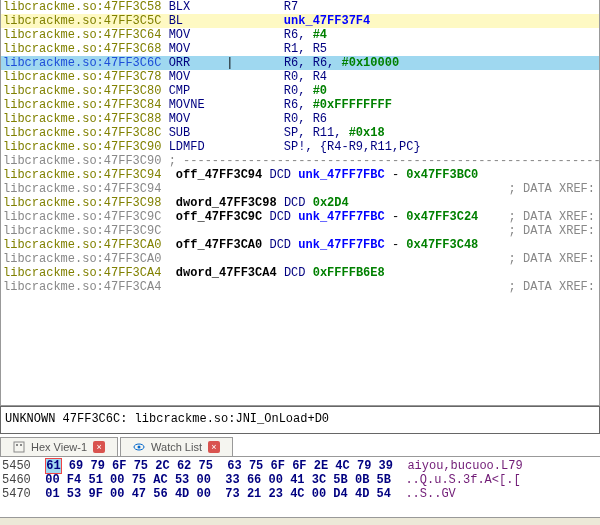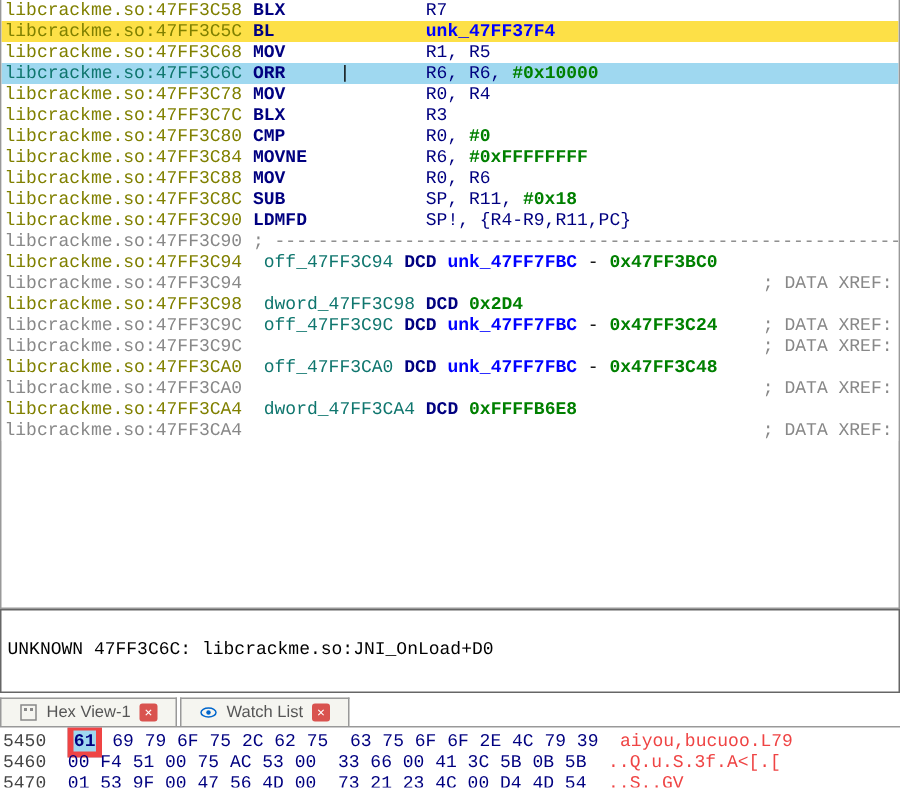--- a/index.html
+++ b/index.html
@@ -1,54 +1,54 @@
 <!DOCTYPE html>
 <html><head>
 <meta charset="utf-8">
 <style>
 html,body{margin:0;padding:0;font-family:"Courier New",monospace;font-size:12px;background:#fff;overflow:hidden;width:600px;height:525px}
 .disasm{border:1px solid #999;border-top:none;height:405px;overflow:hidden;background:#fff}
 .line{white-space:pre;height:14px;line-height:14px;padding-left:2px}
 .addr{color:#808000}
-.addr-green{color:#0f766e}
+.addr-green{color:#1d4ed8}
 .addr-gray{color:#888}
-.mnemonic{color:#000080;font-weight:bold}
+.mnemonic{color:#000080;font-weight:normal}
 .reg{color:#000080;font-weight:normal}
 .num-green{color:#008000;font-weight:bold}
-.imm-red{color:#0f766e;font-weight:normal}
+.imm-red{color:#000000;font-weight:bold}
 .sym-blue{color:#0000ff;font-weight:bold}
 .comment{color:#888}
 .plain{color:#000}
-.bg-red{background:#fde047}
+.bg-red{background:#fef9c3}
 .bg-cyan{background:#9fd8f0}
 .bg-white{background:#fff}
-.status{border:1px solid #666;height:18px;line-height:16px;padding:18px 4px;font-family:"Courier New",monospace;color:#000}
+.status{border:1px solid #666;height:18px;line-height:16px;padding:4px 4px;font-family:"Courier New",monospace;color:#000}
 .tabs{display:flex;border-bottom:1px solid #999;height:22px;align-items:flex-end}
 .tab{display:flex;align-items:center;gap:6px;padding:3px 12px;border:1px solid #999;border-bottom:none;background:#f5f5f0;font-family:Tahoma,sans-serif;font-size:11px;color:#555;margin-right:2px}
 .tab .ico{width:12px;height:12px;display:inline-block}
 .tab .close{width:12px;height:12px;background:#d9534f;color:#fff;font-size:9px;line-height:12px;text-align:center;border-radius:2px;font-family:Arial}
 .hex{padding:2px;height:56px;overflow:hidden}
 .hexline{white-space:pre;height:14px;line-height:14px}
 .hexaddr{color:#444}
-.hexb{color:#000080;font-weight:normal}
-.hexb-hl{color:#000080;font-weight:bold;background:#9fd8f0;border:4px solid #ef4444;padding:0}
-.asciitxt{color:#ef4444}
+.hexb{color:#000080;font-weight:bold}
+.hexb-hl{color:#000080;font-weight:bold;background:#9fd8f0;border:1px solid #ef4444;padding:0}
+.asciitxt{color:#701a75}
 .bottom-gray{background:#ece9d8;height:10px;border-top:1px solid #999}
 .icon-eye svg{width:12px;height:12px}
 </style>
 </head>
 <body>
 
 <div class="disasm" id="disasm">
     <div class="line bg-white"><span class="addr">libcrackme.so:47FF3C58 </span><span class="mnemonic">BLX     </span>        <span class="reg">R7</span></div>
     <div class="line bg-red"><span class="addr">libcrackme.so:47FF3C5C </span><span class="mnemonic">BL      </span>        <span class="sym-blue">unk_47FF37F4</span></div>
+    <div class="line bg-white"><span class="addr">libcrackme.so:47FF3C64 </span><span class="mnemonic">MOV     </span>        <span class="reg">R6, </span><span class="num-green">#4</span></div>
     <div class="line bg-white"><span class="addr">libcrackme.so:47FF3C68 </span><span class="mnemonic">MOV     </span>        <span class="reg">R1, R5</span></div>
     <div class="line bg-cyan"><span class="addr-green">libcrackme.so:47FF3C6C </span><span class="mnemonic">ORR     </span><span class="plain">|</span>       <span class="reg">R6, R6, </span><span class="num-green">#0x10000</span></div>
     <div class="line bg-white"><span class="addr">libcrackme.so:47FF3C78 </span><span class="mnemonic">MOV     </span>        <span class="reg">R0, R4</span></div>
-    <div class="line bg-white"><span class="addr">libcrackme.so:47FF3C7C </span><span class="mnemonic">BLX     </span>        <span class="reg">R3</span></div>
     <div class="line bg-white"><span class="addr">libcrackme.so:47FF3C80 </span><span class="mnemonic">CMP     </span>        <span class="reg">R0, </span><span class="num-green">#0</span></div>
     <div class="line bg-white"><span class="addr">libcrackme.so:47FF3C84 </span><span class="mnemonic">MOVNE   </span>        <span class="reg">R6, </span><span class="num-green">#0xFFFFFFFF</span></div>
     <div class="line bg-white"><span class="addr">libcrackme.so:47FF3C88 </span><span class="mnemonic">MOV     </span>        <span class="reg">R0, R6</span></div>
     <div class="line bg-white"><span class="addr">libcrackme.so:47FF3C8C </span><span class="mnemonic">SUB     </span>        <span class="reg">SP, R11, </span><span class="num-green">#0x18</span></div>
     <div class="line bg-white"><span class="addr">libcrackme.so:47FF3C90 </span><span class="mnemonic">LDMFD   </span>        <span class="reg">SP!, {R4-R9,R11,PC}</span></div>
     <div class="line bg-white"><span class="addr-gray">libcrackme.so:47FF3C90 </span><span class="comment">; ---------------------------------------------------------------------------</span></div>
     <div class="line bg-white"><span class="addr">libcrackme.so:47FF3C94 </span><span class="plain"> </span><span class="imm-red">off_47FF3C94 </span><span class="mnemonic">DCD </span><span class="sym-blue">unk_47FF7FBC</span><span class="plain"> - </span><span class="num-green">0x47FF3BC0</span></div>
     <div class="line bg-white"><span class="addr-gray">libcrackme.so:47FF3C94 </span><span class="comment" style="float:right;padding-right:4px">; DATA XREF:</span></div>
     <div class="line bg-white"><span class="addr">libcrackme.so:47FF3C98 </span><span class="plain"> </span><span class="imm-red">dword_47FF3C98 </span><span class="mnemonic">DCD </span><span class="num-green">0x2D4</span></div>
     <div class="line bg-white"><span class="addr-gray">libcrackme.so:47FF3C9C </span><span class="plain"> </span><span class="imm-red">off_47FF3C9C </span><span class="mnemonic">DCD </span><span class="sym-blue">unk_47FF7FBC</span><span class="plain"> - </span><span class="num-green">0x47FF3C24</span><span class="comment" style="float:right;padding-right:4px">; DATA XREF:</span></div>

